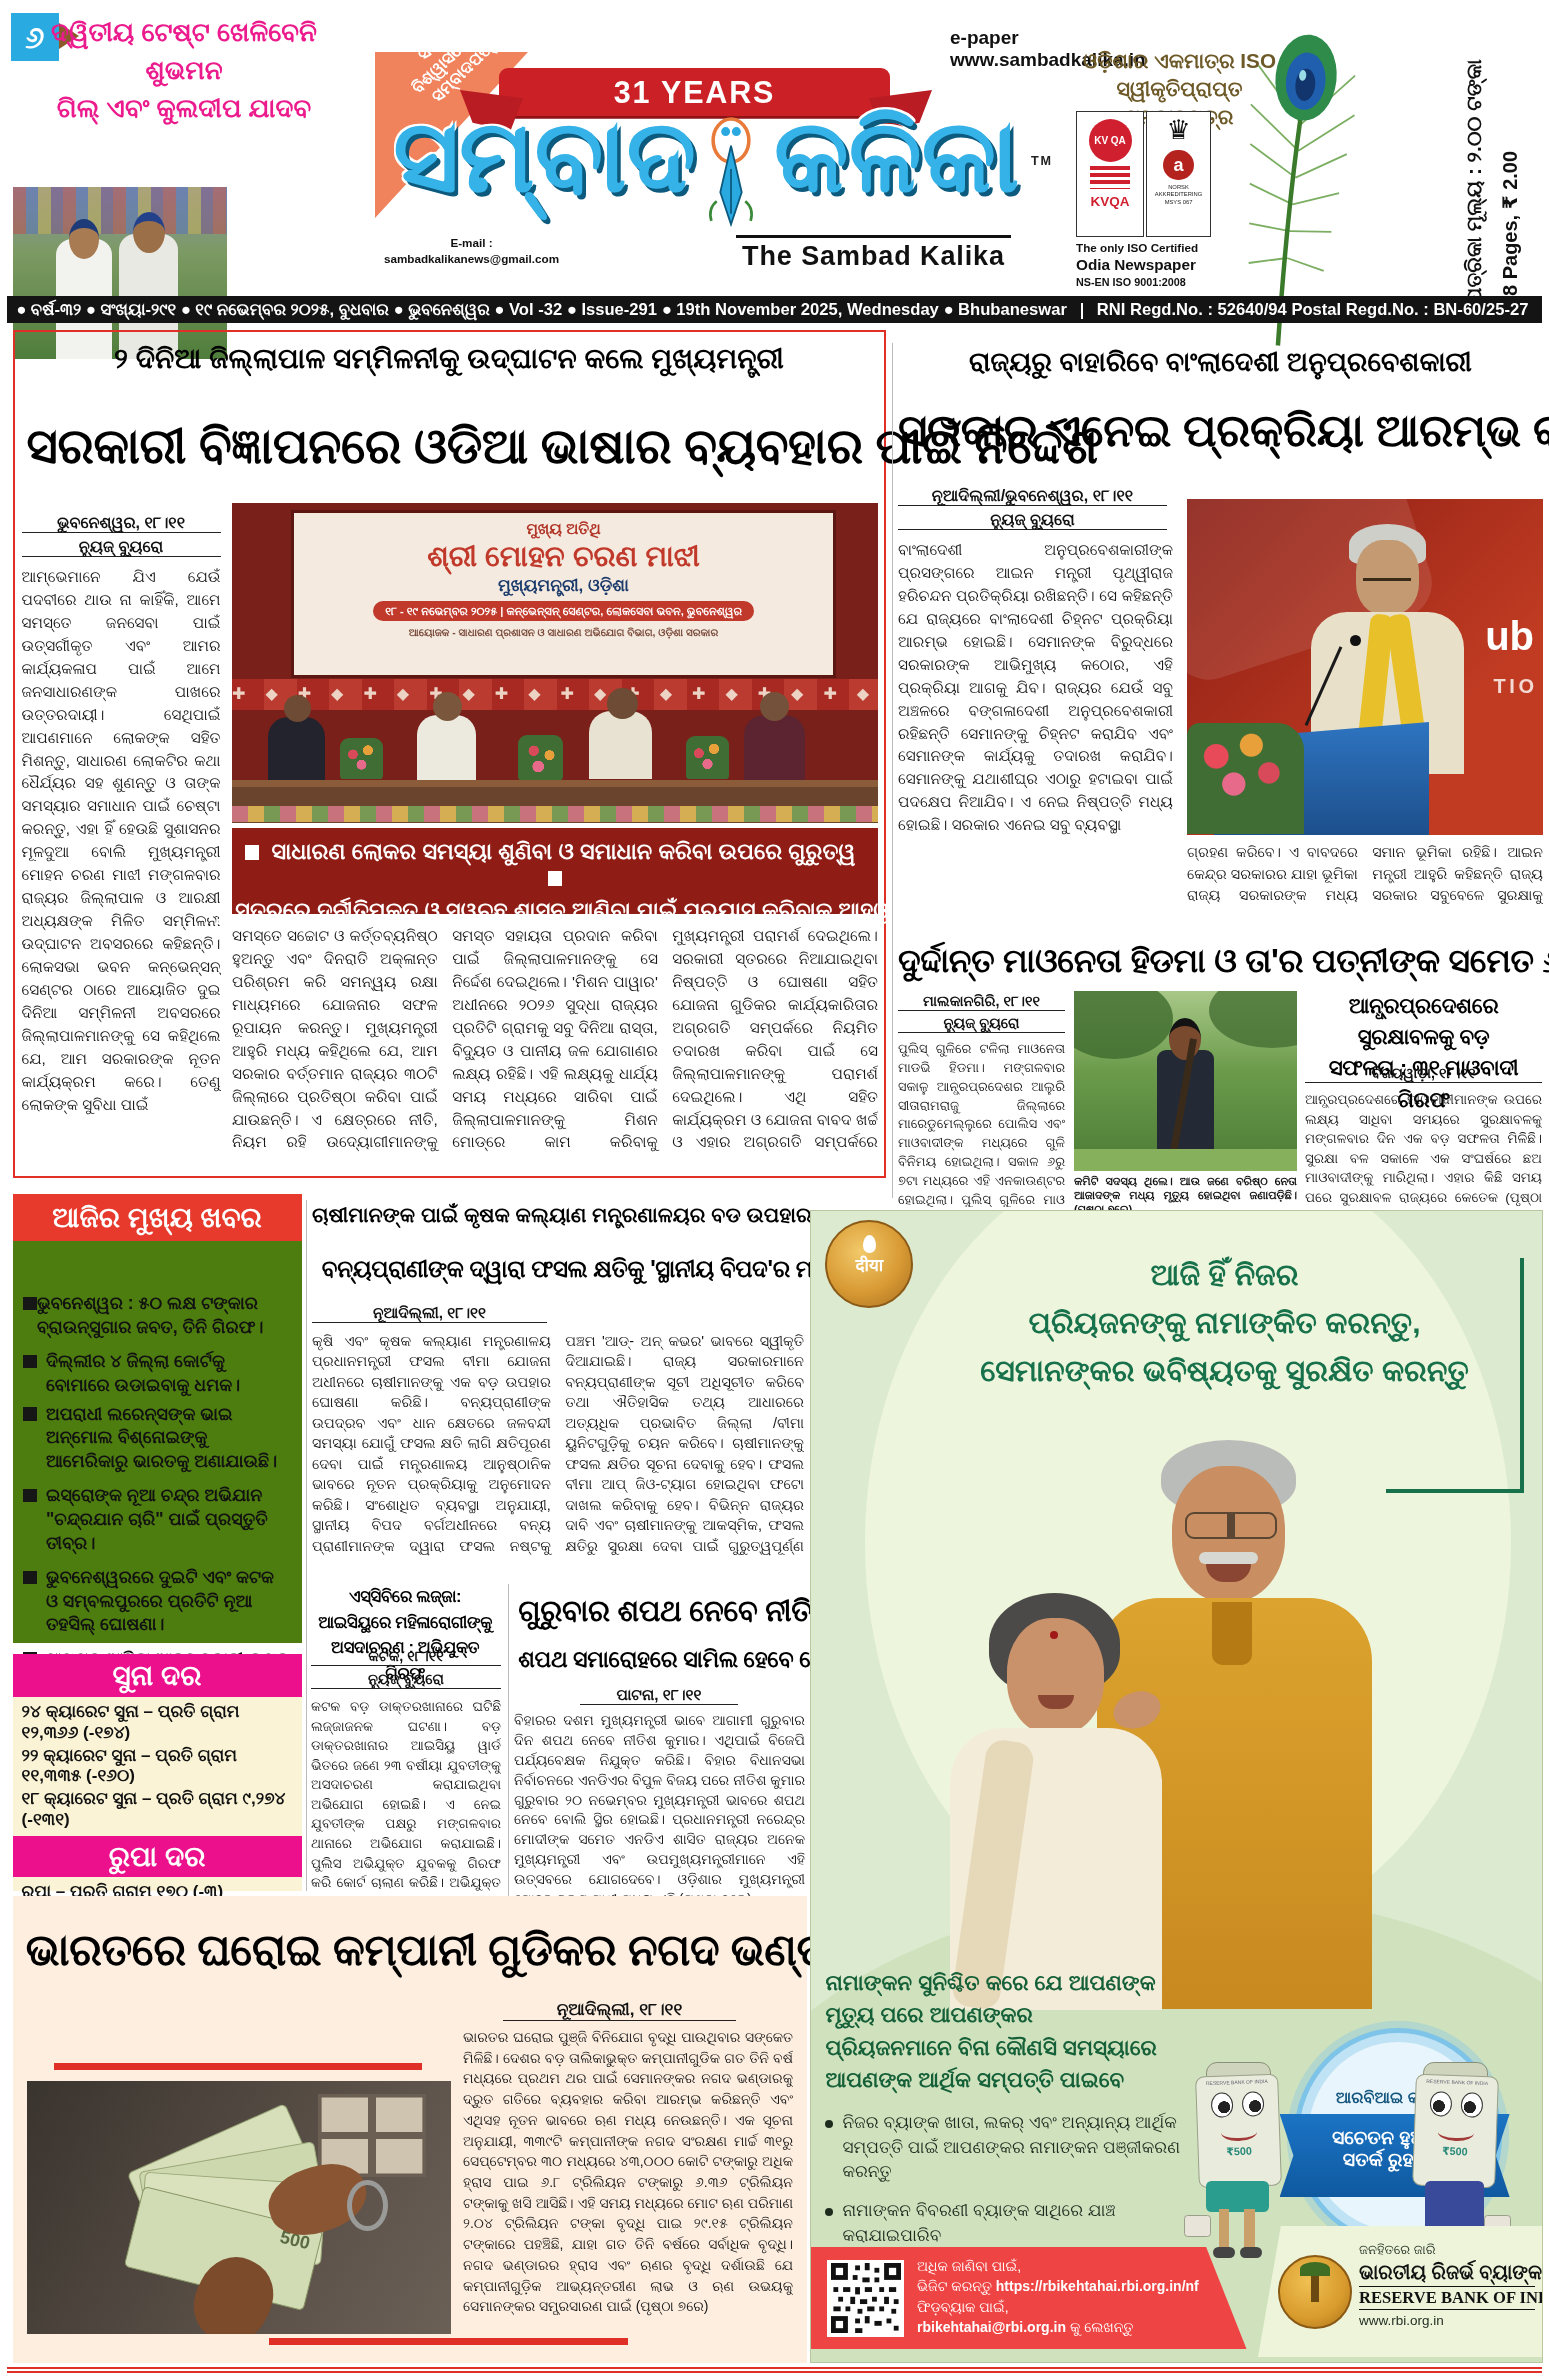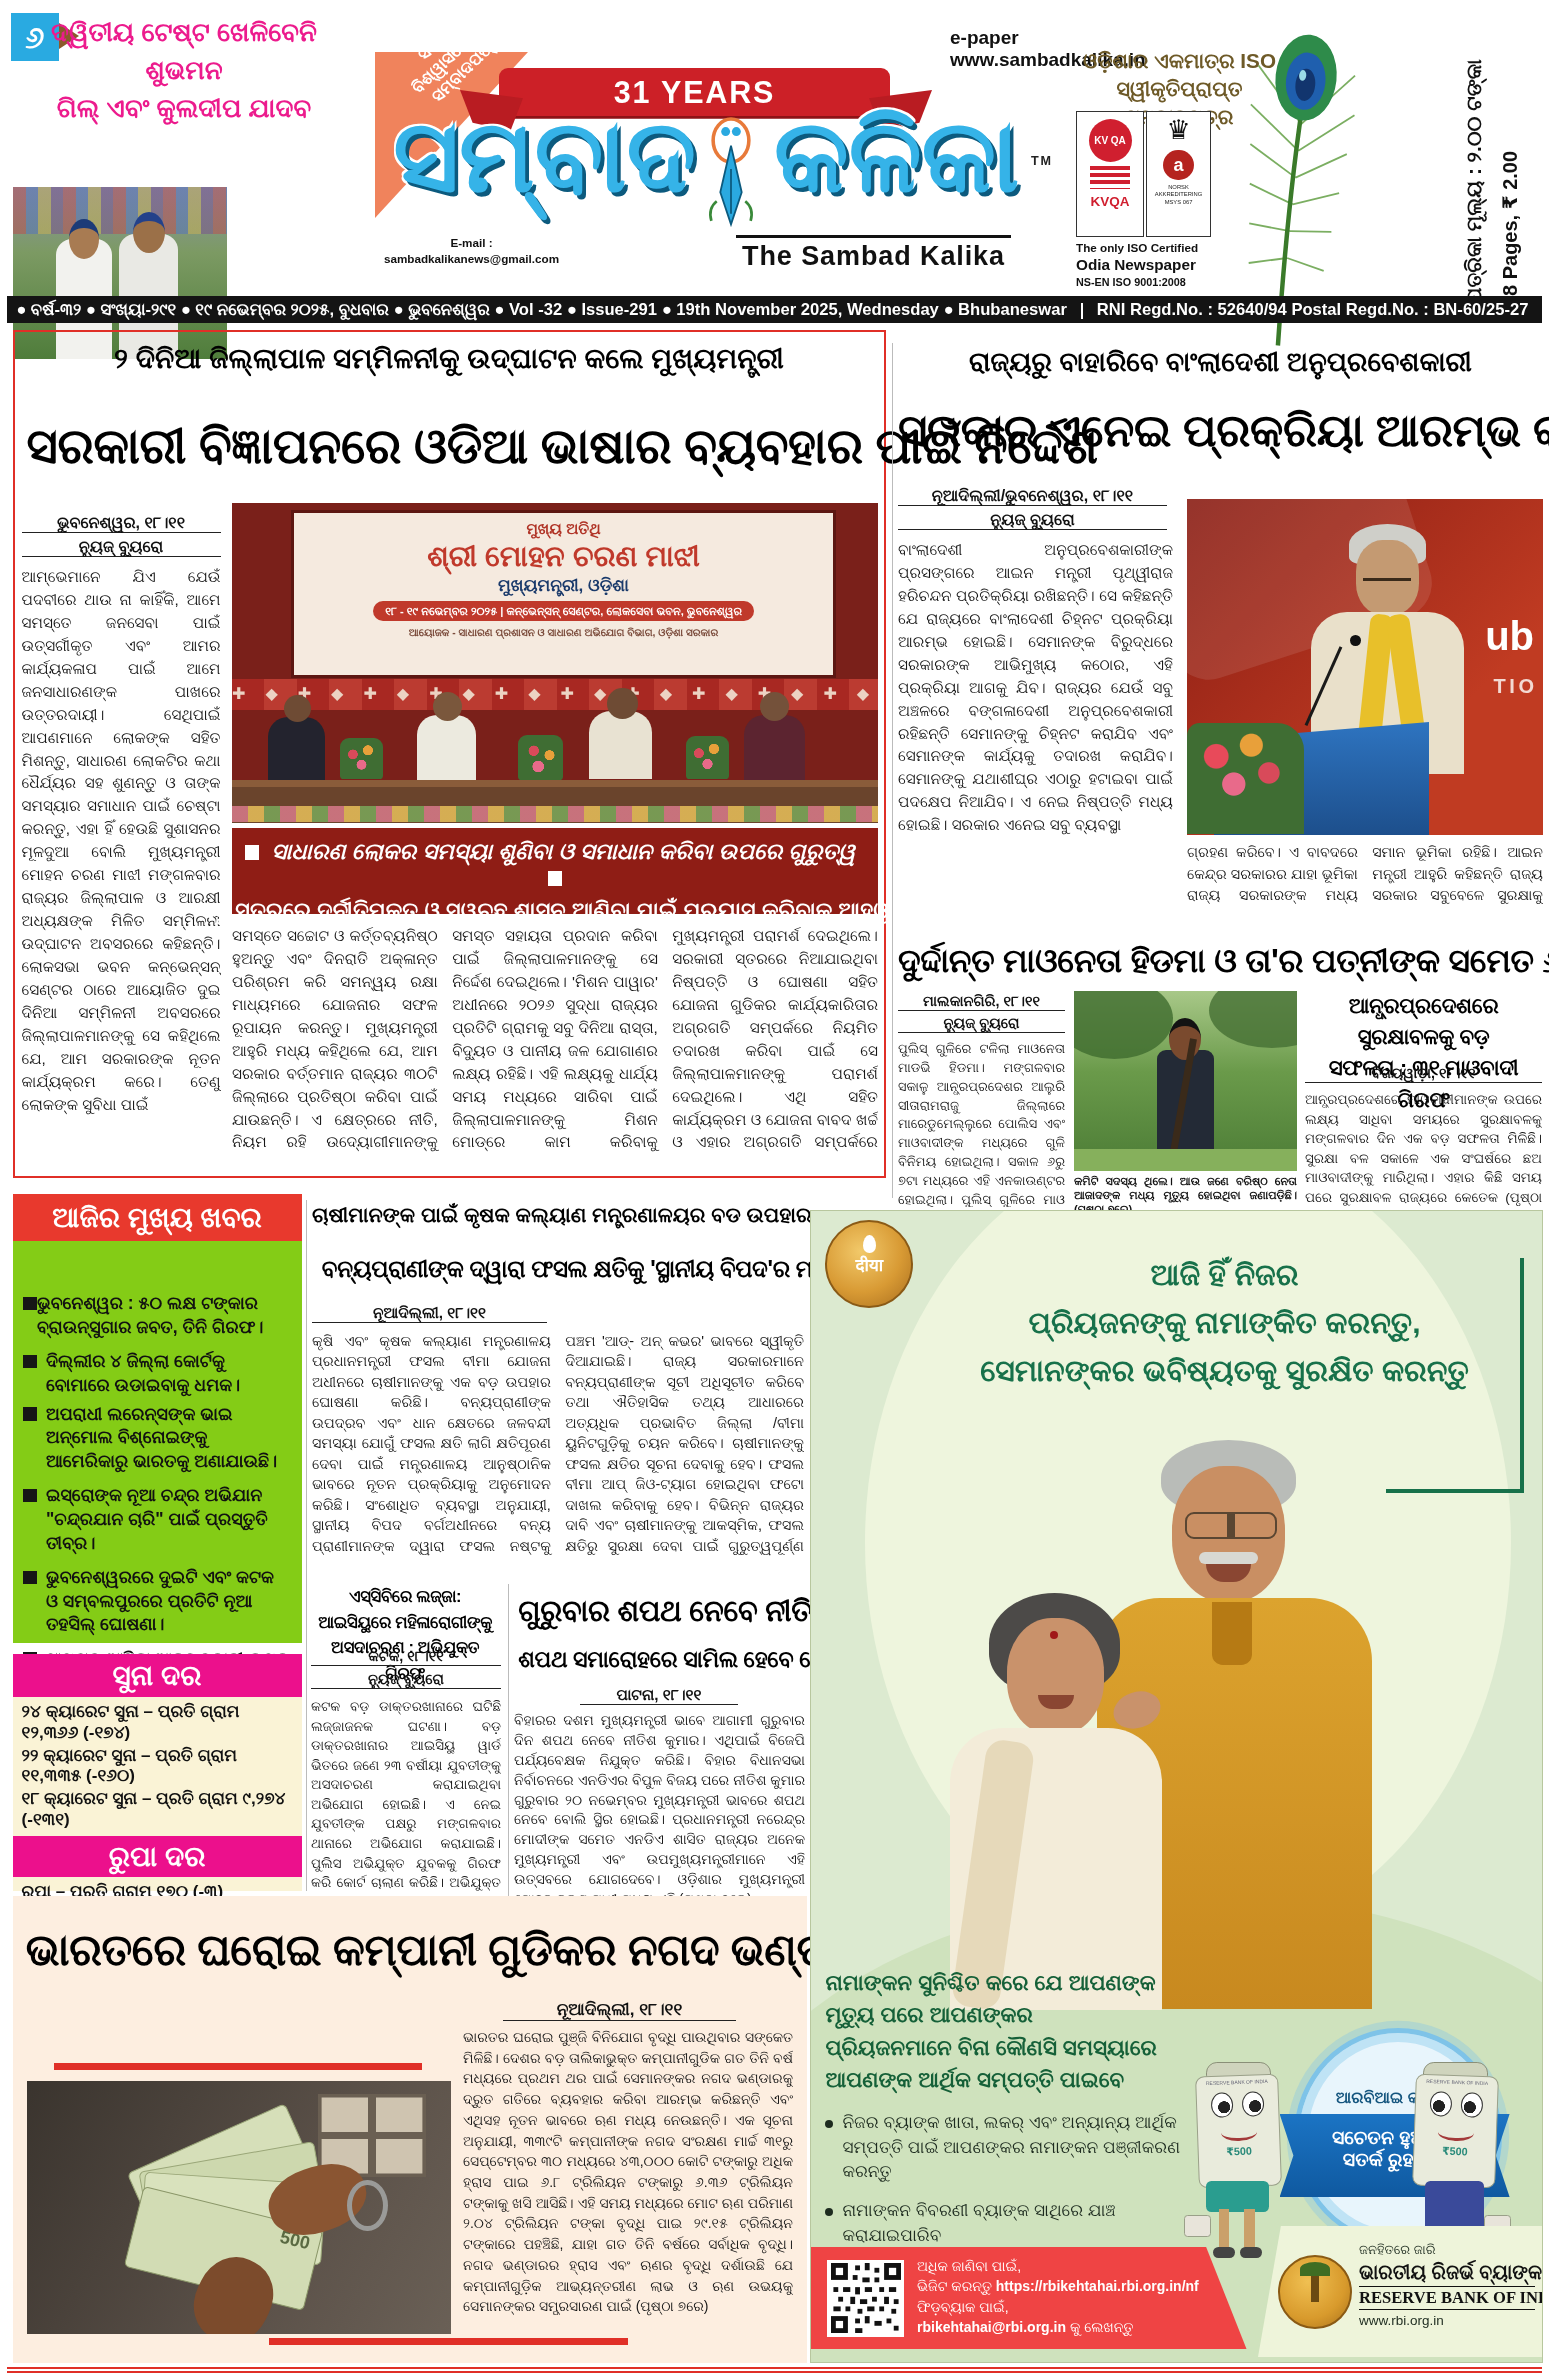--- a/index.html
+++ b/index.html
@@ -149,21 +149,21 @@
     <div class="abs" style="left:108px;top:235px;width:43px;height:41px;background:radial-gradient(circle at 30% 40%,#d84a5a 12%,transparent 13%),radial-gradient(circle at 65% 30%,#e8a03a 12%,transparent 13%),radial-gradient(circle at 50% 65%,#e86a8a 14%,transparent 15%),#3f6d33;border-radius:9px 9px 3.6px 3.6px;"></div>
     <div class="abs" style="left:286px;top:232px;width:45px;height:45px;background:radial-gradient(circle at 35% 35%,#d84a5a 12%,transparent 13%),radial-gradient(circle at 70% 45%,#e8a03a 12%,transparent 13%),radial-gradient(circle at 45% 70%,#e86a8a 14%,transparent 15%),#3f6d33;border-radius:9px 9px 3.6px 3.6px;"></div>
     <div class="abs" style="left:454px;top:233px;width:43px;height:43px;background:radial-gradient(circle at 30% 40%,#d84a5a 12%,transparent 13%),radial-gradient(circle at 65% 30%,#e8a03a 12%,transparent 13%),radial-gradient(circle at 50% 65%,#e86a8a 14%,transparent 15%),#3f6d33;border-radius:9px 9px 3.6px 3.6px;"></div>
     <div class="abs" style="left:0;top:277px;width:646px;height:43px;background:linear-gradient(180deg,#8a5c3a 0 7.2px,#6a442c 7.2px 100%);"></div>
     <div class="abs" style="left:0;top:303px;width:646px;height:16px;background:repeating-linear-gradient(90deg,#d87a8a 0 16px,#e8c05a 16px 32px,#7aa85a 32px 48px);opacity:.85;"></div>
   </div>
 
   <div class="abs" style="left:232px;top:828px;width:646px;height:86px;background:#8f1d15;color:#fff;padding:5.4px 12.6px;box-sizing:border-box;">
     <div style="display:flex;align-items:center;gap:12.6px;height:38px;">
       <span style="width:14.4px;height:14.4px;background:#fff;flex:0 0 auto;"></span>
-      <span class="b" style="font-size:22.4px;white-space:nowrap;font-style:italic;">ସାଧାରଣ ଲୋକର ସମସ୍ୟା ଶୁଣିବା ଓ ସମାଧାନ କରିବା ଉପରେ ଗୁରୁତ୍ୱ</span>
+      <span class="b" style="font-size:22.4px;white-space:nowrap;">ସାଧାରଣ ଲୋକର ସମସ୍ୟା ଶୁଣିବା ଓ ସମାଧାନ କରିବା ଉପରେ ଗୁରୁତ୍ୱ</span>
     </div>
     <div style="display:flex;align-items:center;gap:12.6px;height:38px;flex-direction:column;">
       <span style="width:14.4px;height:14.4px;background:#fff;flex:0 0 auto;"></span>
       <span class="b" style="font-size:22.4px;white-space:nowrap;">ସବୁ ସ୍ତରରେ ଦୁର୍ନୀତିମୁକ୍ତ ଓ ସ୍ୱଚ୍ଛ ଶାସନ ଆଣିବା ପାଇଁ ପ୍ରୟାସ କରିବାକୁ ଆହ୍ୱାନ</span>
     </div>
   </div>
 
   <div class="abs body-txt cols3" style="left:232px;top:925px;width:646px;height:244px;overflow:hidden;">ସମସ୍ତେ ସଚ୍ଚୋଟ ଓ କର୍ତ୍ତବ୍ୟନିଷ୍ଠ ହୁଅନ୍ତୁ ଏବଂ ଦିନରାତି ଅକ୍ଳାନ୍ତ ପରିଶ୍ରମ କରି ସମନ୍ୱୟ ରକ୍ଷା ମାଧ୍ୟମରେ ଯୋଜନାର ସଫଳ ରୂପାୟନ କରନ୍ତୁ। ମୁଖ୍ୟମନ୍ତ୍ରୀ ଆହୁରି ମଧ୍ୟ କହିଥିଲେ ଯେ, ଆମ ସରକାର ବର୍ତ୍ତମାନ ରାଜ୍ୟର ୩୦ଟି ଜିଲ୍ଲାରେ ପ୍ରତିଷ୍ଠା କରିବା ପାଇଁ ଯାଉଛନ୍ତି। ଏ କ୍ଷେତ୍ରରେ ନୀତି, ନିୟମ ରହି ଉଦ୍ୟୋଗୀମାନଙ୍କୁ ସମସ୍ତ ସହାୟତା ପ୍ରଦାନ କରିବା ପାଇଁ ଜିଲ୍ଲାପାଳମାନଙ୍କୁ ସେ ନିର୍ଦ୍ଦେଶ ଦେଇଥିଲେ। 'ମିଶନ ପାୱାର' ଅଧୀନରେ ୨୦୨୬ ସୁଦ୍ଧା ରାଜ୍ୟର ପ୍ରତିଟି ଗ୍ରାମକୁ ସବୁ ଦିନିଆ ରାସ୍ତା, ବିଦ୍ୟୁତ ଓ ପାନୀୟ ଜଳ ଯୋଗାଣର ଲକ୍ଷ୍ୟ ରହିଛି। ଏହି ଲକ୍ଷ୍ୟକୁ ଧାର୍ଯ୍ୟ ସମୟ ମଧ୍ୟରେ ସାରିବା ପାଇଁ ଜିଲ୍ଲାପାଳମାନଙ୍କୁ ମିଶନ ମୋଡ୍‌ରେ କାମ କରିବାକୁ ମୁଖ୍ୟମନ୍ତ୍ରୀ ପରାମର୍ଶ ଦେଇଥିଲେ। ସରକାରୀ ସ୍ତରରେ ନିଆଯାଇଥିବା ନିଷ୍ପତ୍ତି ଓ ଘୋଷଣା ସହିତ ଯୋଜନା ଗୁଡିକର କାର୍ଯ୍ୟକାରିତାର ଅଗ୍ରଗତି ସମ୍ପର୍କରେ ନିୟମିତ ତଦାରଖ କରିବା ପାଇଁ ସେ ଜିଲ୍ଲାପାଳମାନଙ୍କୁ ପରାମର୍ଶ ଦେଇଥିଲେ। ଏଥି ସହିତ କାର୍ଯ୍ୟକ୍ରମ ଓ ଯୋଜନା ବାବଦ ଖର୍ଚ୍ଚ ଓ ଏହାର ଅଗ୍ରଗତି ସମ୍ପର୍କରେ ପ୍ରତି ତିନି ଚାରି ମାସରେ ଥରେ ସମୀକ୍ଷା କରିବା, ଲଘୁ ଖଣିଜ ଦ୍ରବ୍ୟର ଚୋରା କାରବାରକୁ କଡାକଡି ଭାବେ ରୋକିବା, ଚୋରା ମଦ କାରବାର ବିରୁଦ୍ଧରେ ଏନଫୋର୍ସମେଣ୍ଟକୁ ଅଧିକ କଡାକଡି କରିବା, ଆଦିବାସୀ ଅଧ୍ୟୁଷିତ ଜିଲ୍ଲା ଗୁଡିକରେ ଜନଜାତି ସମ୍ପ୍ରଦାୟଙ୍କୁ ଜଙ୍ଗଲଜାତ ଲଘୁ ଦ୍ରବ୍ୟ ସଂଗ୍ରହ ଓ ବିକ୍ରିବଟା କ୍ଷେତ୍ରରେ ଆଇନ ଅନୁଯାୟୀ ସହାୟତା ପ୍ରଦାନ କରିବା, ଧାନ ସଂଗ୍ରହ ଋତୁରେ ଧାନ ଚୋରାଚାଲାଣ (ପୃଷ୍ଠା ୭ରେ)</div>
 
   <div class="abs vrule" style="left:892px;top:343px;height:855px;"></div>
@@ -205,21 +205,21 @@
   </div>
   <div class="abs b" style="left:1074px;top:1174px;width:223px;font-size:11.2px;line-height:1.25;text-align:justify;">କମିଟି ସଦସ୍ୟ ଥିଲେ। ଆଉ ଜଣେ ବରିଷ୍ଠ ନେତା ଆଜାଦଙ୍କ ମଧ୍ୟ ମୃତ୍ୟୁ ହୋଇଥିବା ଜଣାପଡ଼ିଛି। (ପୃଷ୍ଠା ୭ରେ)</div>
 
   <div class="abs headline" style="left:1305px;top:991px;width:237px;font-size:21.5px;line-height:1.45;">
     <div>ଆନ୍ଧ୍ରପ୍ରଦେଶରେ ସୁରକ୍ଷାବଳକୁ ବଡ଼</div>
     <div>ସଫଳତା : ୩୧ ମାଓବାଦୀ ଗିରଫ</div>
   </div>
   <div class="abs dl" style="left:1305px;top:1065px;width:237px;font-size:14.4px;">ବିଜୟୱାଡ଼ା, ୧୮।୧୧</div>
   <div class="abs body-txt" style="left:1305px;top:1090px;width:237px;height:117px;overflow:hidden;font-size:13.5px;line-height:1.45;">ଆନ୍ଧ୍ରପ୍ରଦେଶରେ ମାଓବାଦୀମାନଙ୍କ ଉପରେ ଲକ୍ଷ୍ୟ ସାଧିବା ସମୟରେ ସୁରକ୍ଷାବଳକୁ ମଙ୍ଗଳବାର ଦିନ ଏକ ବଡ଼ ସଫଳତା ମିଳିଛି। ସୁରକ୍ଷା ବଳ ସକାଳେ ଏକ ସଂଘର୍ଷରେ ଛଅ ମାଓବାଦୀଙ୍କୁ ମାରିଥିଲା। ଏହାର କିଛି ସମୟ ପରେ ସୁରକ୍ଷାବଳ ରାଜ୍ୟରେ କେତେକ (ପୃଷ୍ଠା ୭ରେ)</div>
 
-  <div class="abs" style="left:12.6px;top:1194px;width:289px;height:449px;background:#84cc16;">
+  <div class="abs" style="left:12.6px;top:1194px;width:289px;height:449px;background:#4d7c0f;">
     <div class="b c" style="background:#e8392d;color:#fff;font-size:28px;line-height:47px;height:47px;">ଆଜିର ମୁଖ୍ୟ ଖବର</div>
     <div style="padding:14.4px 10.8px;">
       <div style="display:flex;gap:0;margin-bottom:10.8px;margin-top:37px;">
           <span style="flex:0 0 auto;width:13.5px;height:13.5px;background:#161616;margin-top:4.5px;"></span>
           <span class="b" style="font-size:17.5px;line-height:1.35;">ଭୁବନେଶ୍ୱର : ୫୦ ଲକ୍ଷ ଟଙ୍କାର ବ୍ରାଉନ୍‌ସୁଗାର ଜବତ, ତିନି ଗିରଫ।</span>
         </div>
       <div style="display:flex;gap:9px;margin-bottom:5px;">
           <span style="flex:0 0 auto;width:13.5px;height:13.5px;background:#161616;margin-top:4.5px;"></span>
           <span class="b" style="font-size:17.5px;line-height:1.35;">ଦିଲ୍ଲୀର ୪ ଜିଲ୍ଲା କୋର୍ଟକୁ ବୋମାରେ ଉଡାଇବାକୁ ଧମକ।</span>
         </div>

